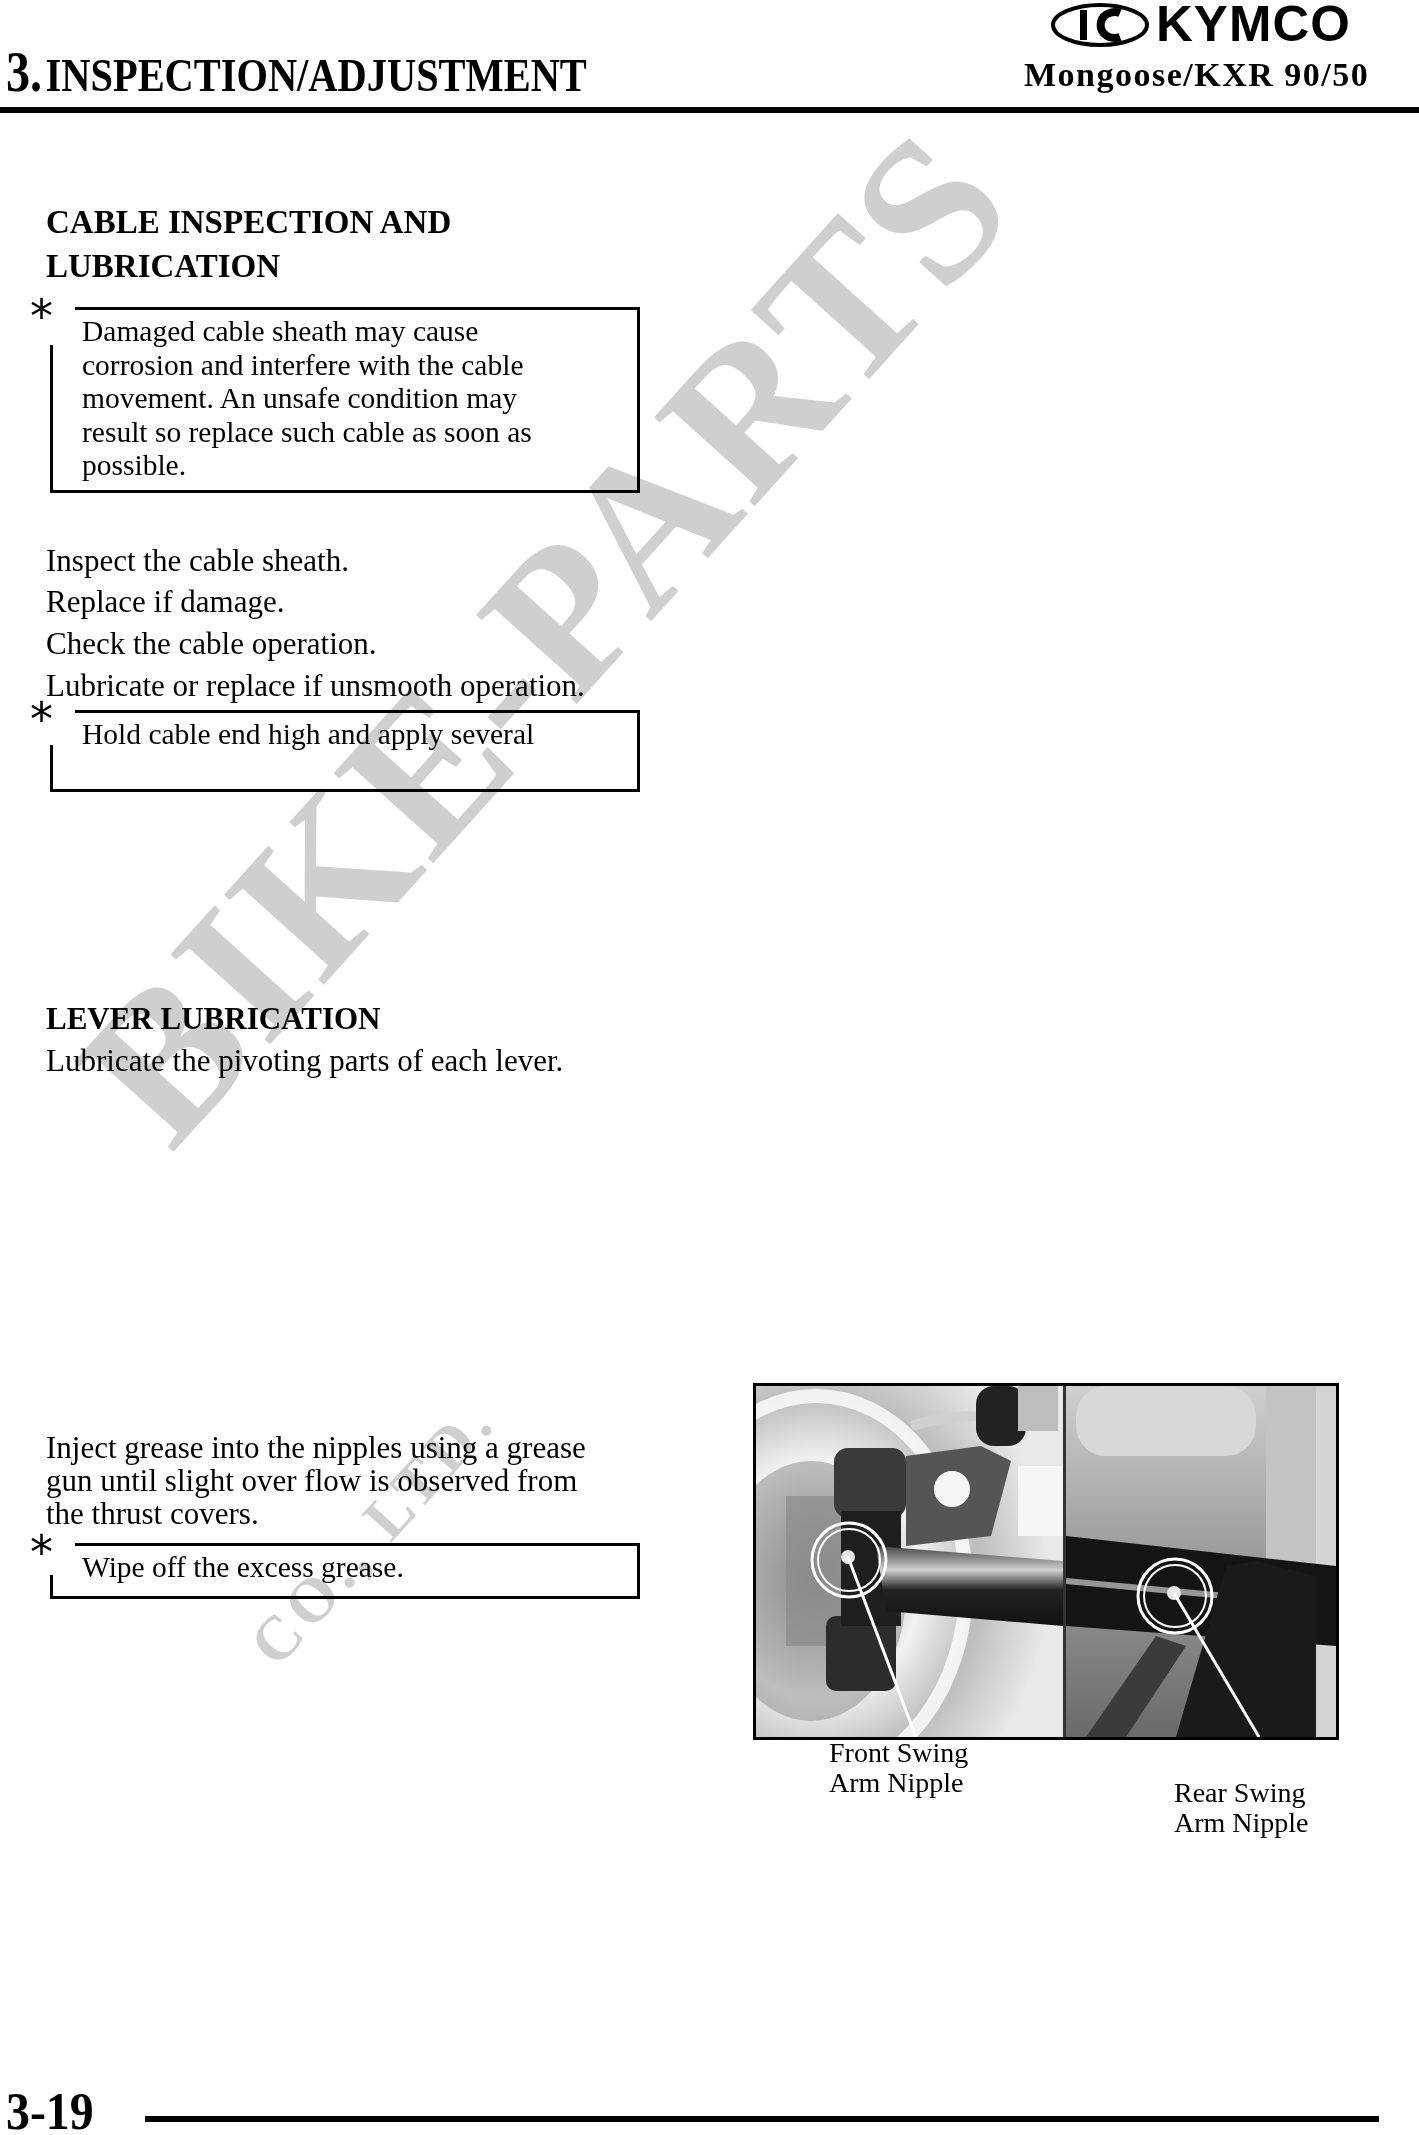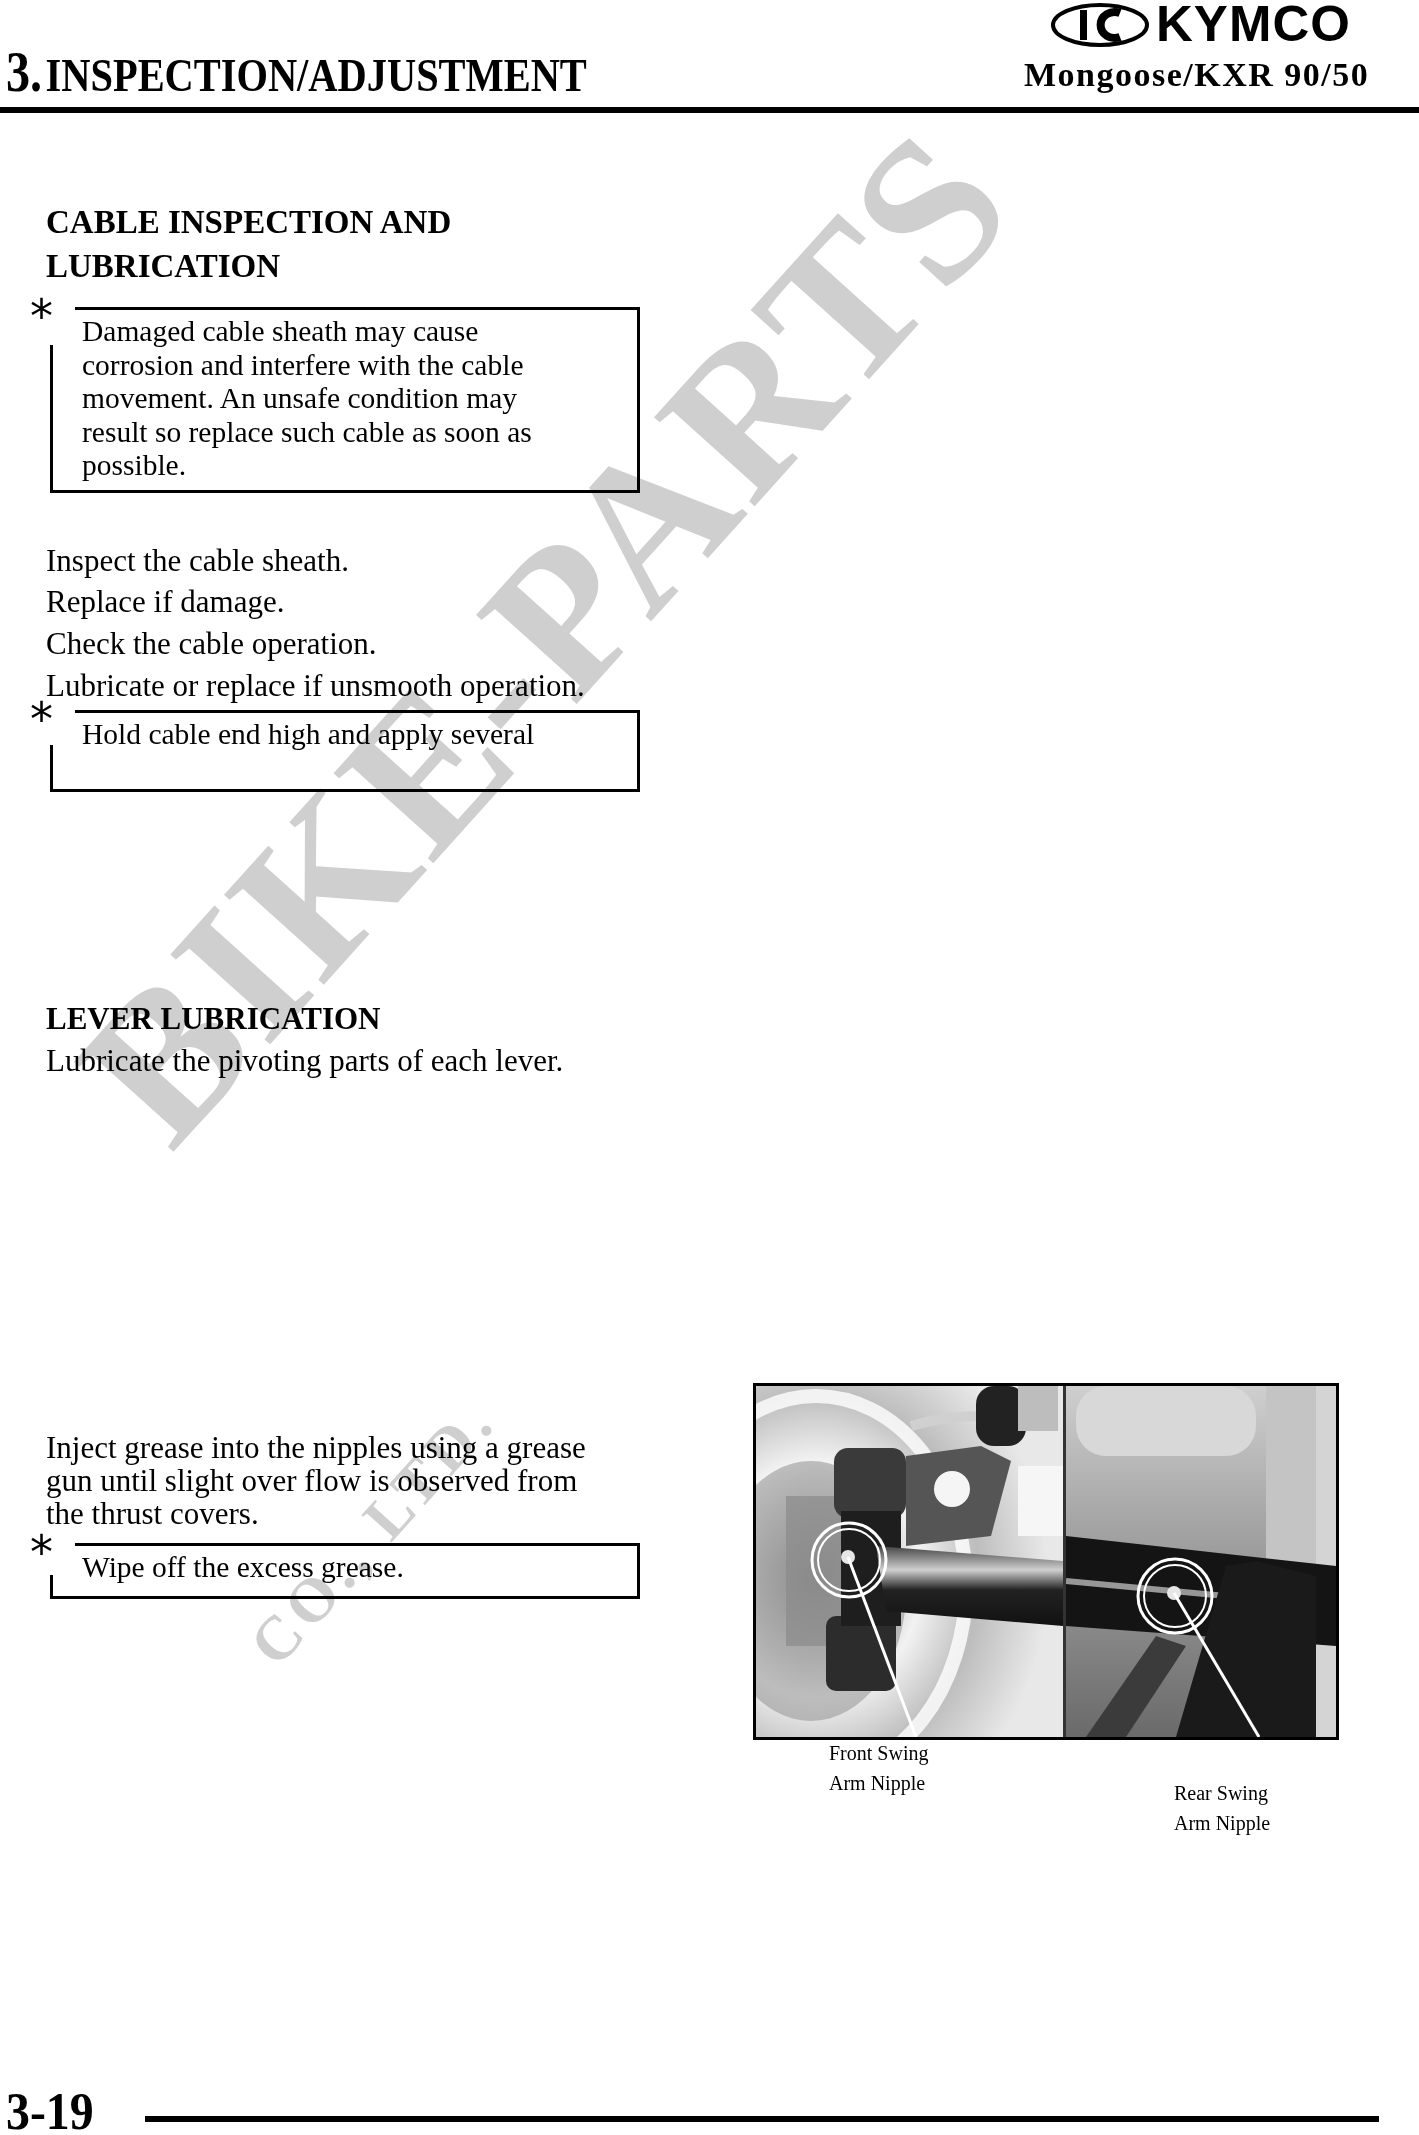--- a/index.html
+++ b/index.html
@@ -23,21 +23,21 @@
 
   .note { position: absolute; left: 50px; width: 590px; }
   .note-box { position: absolute; left: 0; top: 0; right: 0; bottom: 0; border-right: 3px solid #000; border-bottom: 3px solid #000; }
   .note-topline { position: absolute; left: 25px; right: 0; top: 0; height: 3px; background: #000; }
   .note-leftline { position: absolute; left: 0; width: 3px; bottom: 0; background: #000; }
   .note-asterisk { position: absolute; left: -20px; top: -14px; font-family: "DejaVu Sans", sans-serif; font-size: 46px; line-height: 1; font-weight: normal; }
   .note-text { position: absolute; left: 32px; top: 8px; right: 12px; font-size: 29.5px; line-height: 33.5px; }
 
   .photo { position: absolute; left: 753px; top: 1383px; width: 586px; height: 357px; border: 3px solid #000; box-sizing: border-box; overflow: hidden; background: #888; }
   .photo svg { display: block; }
-  .caption { position: absolute; font-size: 20px; line-height: 30px; white-space: nowrap; font-family: Liberation Serif, serif; }
+  .caption { position: absolute; font-size: 28px; line-height: 30px; white-space: nowrap; font-family: Liberation Serif, serif; }
 
   .page-number { position: absolute; left: 6px; top: 2086px; font-weight: bold; font-size: 52px; line-height: 1; white-space: nowrap; transform-origin: 0 0; transform: scaleX(0.92); }
   .footer-rule { position: absolute; left: 145px; top: 2116px; width: 1234px; height: 6px; background: #000; }
 </style>
 </head>
 <body>
 
 <div class="watermark-layer">
   <div class="wm-main">BIKE-PARTS</div>
   <div class="wm-sub">CO., LTD.</div>

